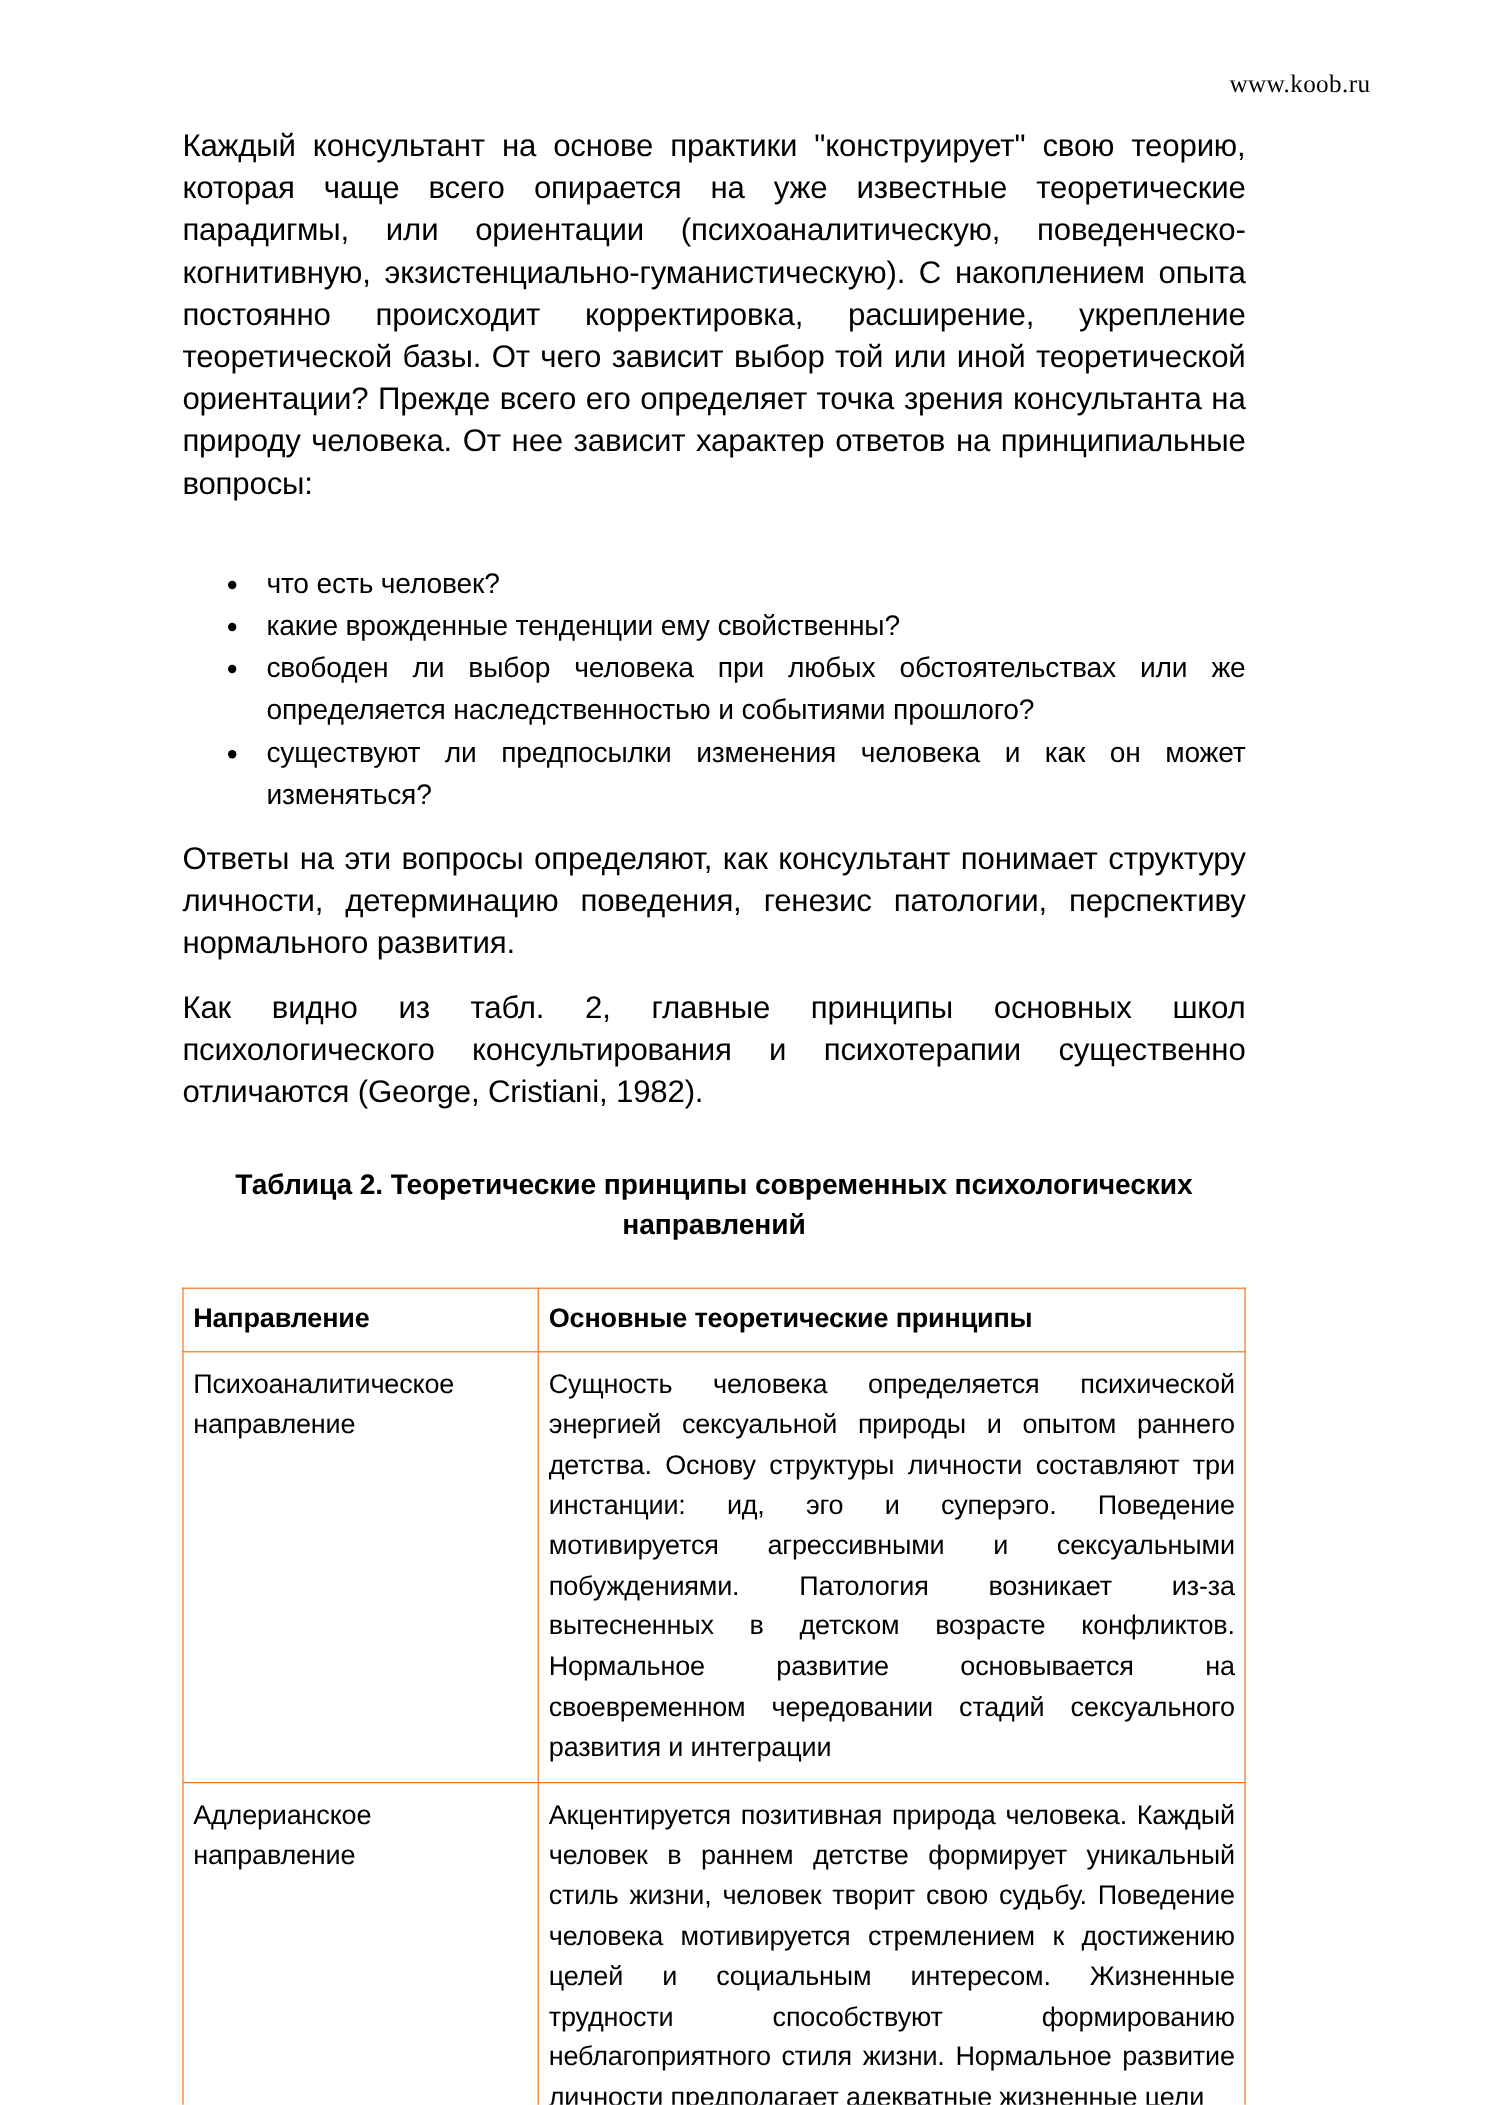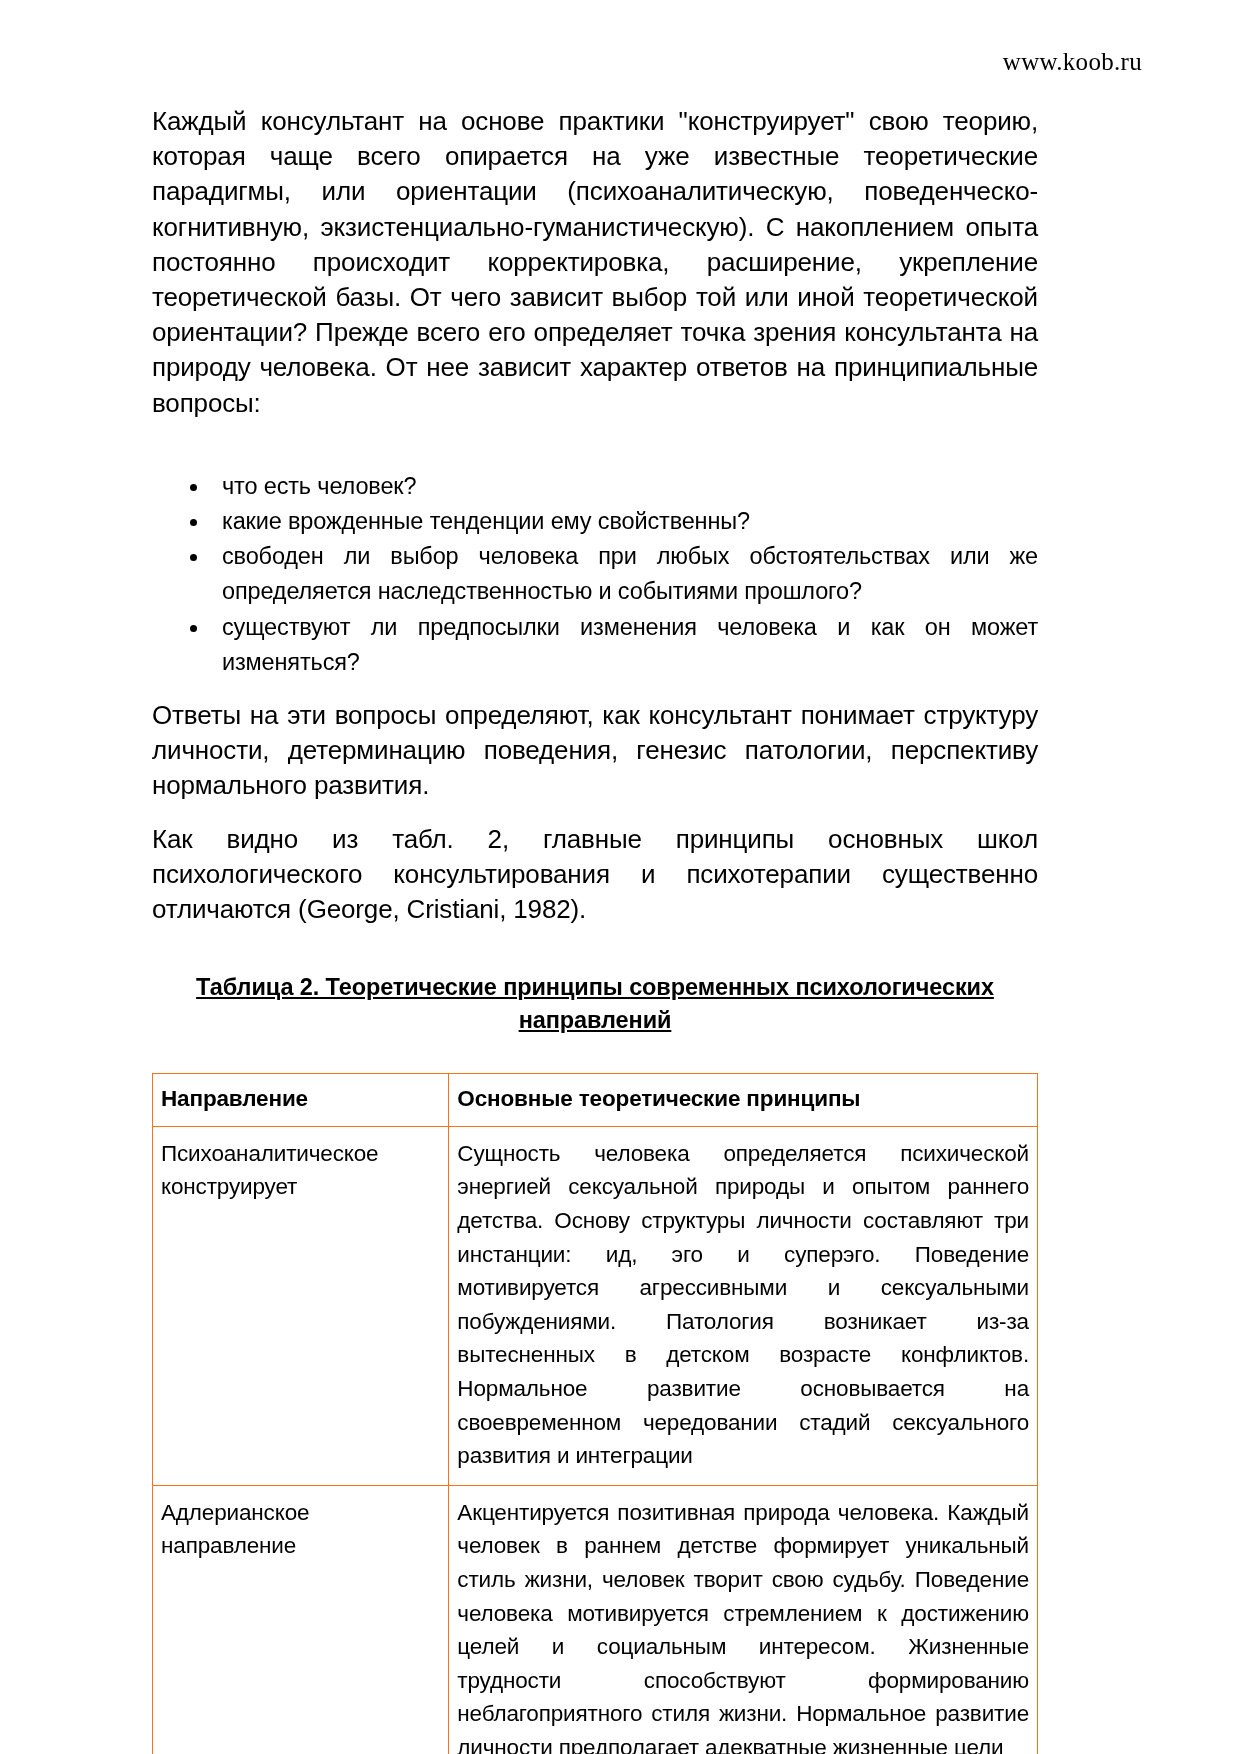--- a/index.html
+++ b/index.html
@@ -17,24 +17,24 @@
   }
   .page {
     position: relative;
     width: 1240px;
     height: 1754px;
     box-sizing: border-box;
     padding: 0;
   }
   .site-header {
     position: absolute;
-    top: 48px;
+    top: 58px;
     right: 98px;
     font-family: "Liberation Serif", serif;
-    font-size: 25px;
+    font-size: 21px;
     letter-spacing: 0.3px;
     color: #000;
     text-align: right;
   }
   .content {
     position: absolute;
     left: 152px;
     top: 104px;
     width: 886px;
   }
@@ -73,21 +73,20 @@
     border-radius: 50%;
   }
   .table-caption {
     margin-top: 44px;
     text-align: center;
     font-size: 23.5px;
     font-weight: bold;
     line-height: 33px;
     letter-spacing: -0.1px;
     padding: 0 36px;
-    text-decoration: underline;
   }
   table.principles {
     margin-top: 36px;
     border-collapse: collapse;
     width: 886px;
     table-layout: fixed;
   }
   table.principles td, table.principles th {
     border: 1px solid #f97316;
     vertical-align: top;
@@ -153,21 +152,21 @@
         <col class="col-prin">
       </colgroup>
       <thead>
         <tr>
           <th>Направление</th>
           <th>Основные теоретические принципы</th>
         </tr>
       </thead>
       <tbody>
         <tr>
-          <td class="dir-cell">Психоаналитическое конструирует</td>
+          <td class="dir-cell">Психоаналитическое направление</td>
           <td class="principles-cell">Сущность человека определяется психической энергией сексуальной природы и опытом раннего детства. Основу структуры личности составляют три инстанции: ид, эго и суперэго. Поведение мотивируется агрессивными и сексуальными побуждениями. Патология возникает из-за вытесненных в детском возрасте конфликтов. Нормальное развитие основывается на своевременном чередовании стадий сексуального развития и интеграции</td>
         </tr>
         <tr>
           <td class="dir-cell">Адлерианское направление</td>
           <td class="principles-cell">Акцентируется позитивная природа человека. Каждый человек в раннем детстве формирует уникальный стиль жизни, человек творит свою судьбу. Поведение человека мотивируется стремлением к достижению целей и социальным интересом. Жизненные трудности способствуют формированию неблагоприятного стиля жизни. Нормальное развитие личности предполагает адекватные жизненные цели</td>
         </tr>
 
       </tbody>
     </table>
 

